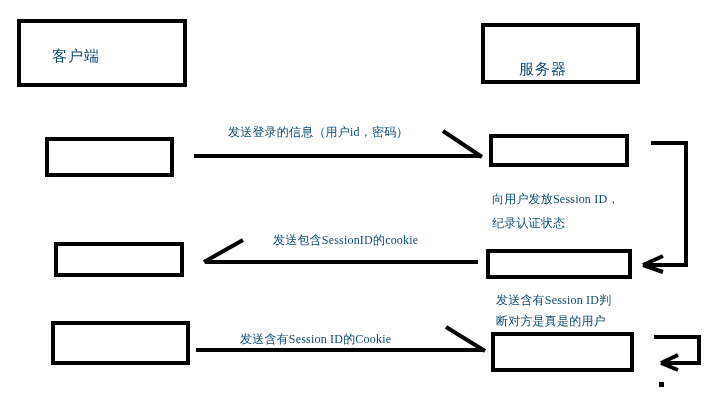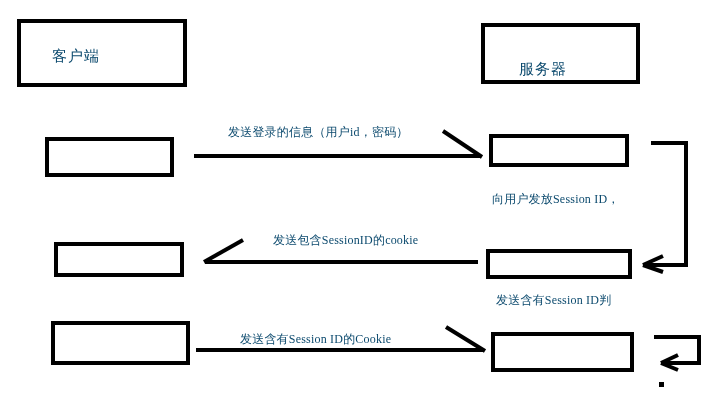--- a/index.html
+++ b/index.html
@@ -105,17 +105,19 @@
   <div class="node-label actor-title" style="left:519px; top:60px;">服务器</div>
 
   <div class="node-label edge-label" style="left:273px; top:232px;">发送包含SessionID的cookie</div>
 
   <div class="node-label edge-label" style="left:228px; top:124px;">发送登录的信息（用户id，密码）</div>
 
   <div class="node-label note-label" style="left:492px; top:191px;">向用户发放Session ID，</div>
 
   <div class="node-label edge-label" style="left:240px; top:331px;">发送含有Session ID的Cookie</div>
 
+  <div class="node-label note-label" style="left:492px; top:215px;">纪录认证状态</div>
 
   <div class="node-label note-label" style="left:496px; top:292px;">发送含有Session ID判</div>
 
+  <div class="node-label note-label" style="left:496px; top:313px;">断对方是真是的用户</div>
 
 </div>
 
 </body></html>

